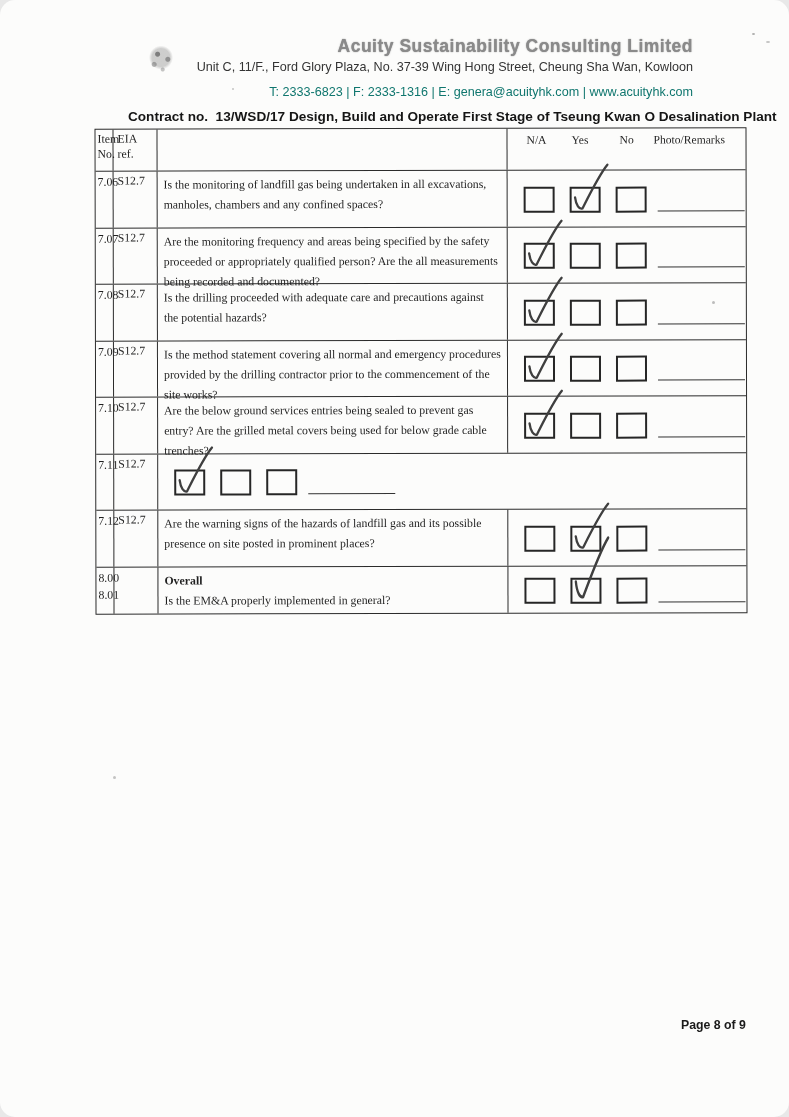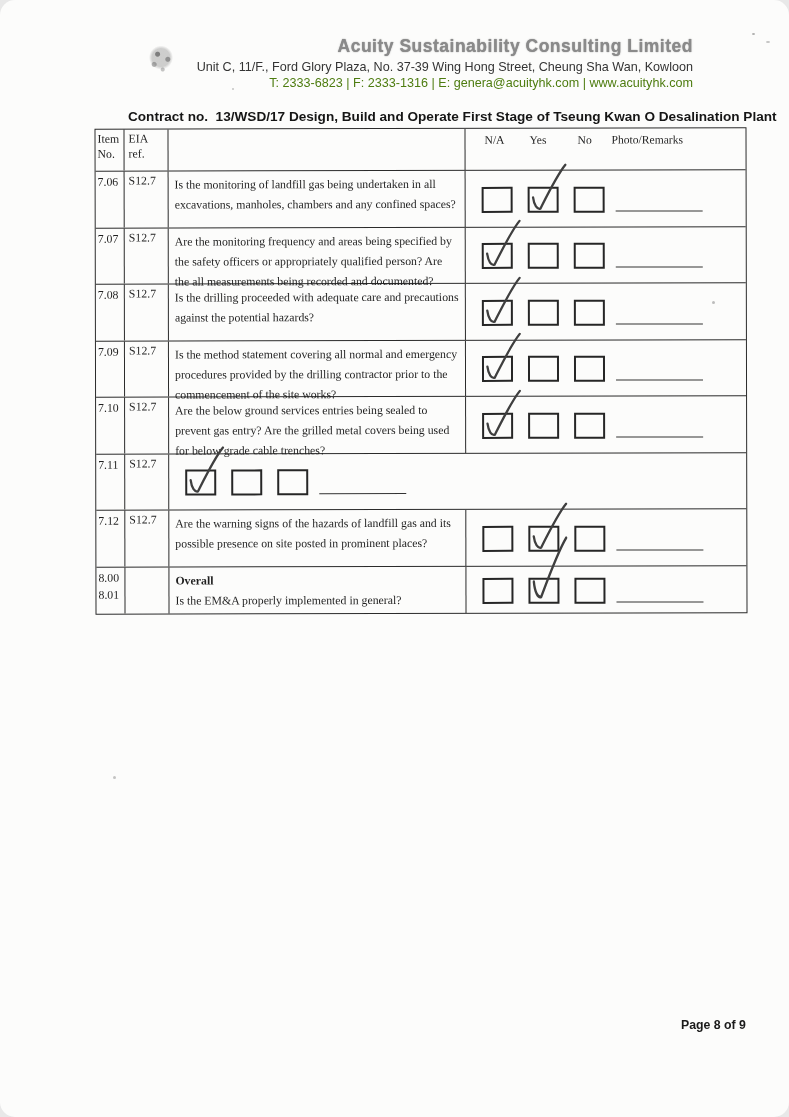--- a/index.html
+++ b/index.html
@@ -28,43 +28,43 @@
     filter:blur(.4px);
   }
   .letterhead{
     position:absolute;top:36px;left:0;right:96px;text-align:right;
   }
   .company-name{
     font-size:17.5px;font-weight:bold;color:var(--letterhead);
     letter-spacing:.5px;text-shadow:0 0 1.2px rgba(110,110,110,.9);
   }
   .company-address{font-size:12.6px;color:#343434;margin-top:3px;}
-  .company-contact{font-size:12.6px;color:#4d7c0f;margin-top:2px;}
+  .company-contact{font-size:12.6px;color:#0f766e;margin-top:11px;}
 
   
   .doc-title{
     position:absolute;left:128px;top:109px;
     font-size:13.6px;font-weight:bold;color:#151515;white-space:pre-wrap;
   }
 
   
   .checklist{
     position:absolute;left:95px;top:128px;width:650px;
     border:1.6px solid var(--line);
     font-family:"Liberation Serif",serif;font-size:11.8px;
     transform:rotate(-0.12deg);
     background:transparent;
   }
   .trow{display:flex;border-bottom:1.6px solid var(--line);box-sizing:border-box;}
   .trow:last-child{border-bottom:none;}
   .cell{box-sizing:border-box;padding:2px 4px;}
-  .c-item{width:29px;border-right:1.4px solid var(--line);padding-left:2px;}
+  .c-item{width:18px;border-right:1.4px solid var(--line);padding-left:2px;}
   .c-eia{width:44px;border-right:1.4px solid var(--line);}
   .c-q{flex:1;border-right:1.4px solid var(--line);padding:3px 6px;line-height:20px;}
-  .c-ans{width:280px;position:relative;padding:0;}
+  .c-ans{width:238px;position:relative;padding:0;}
   .hrow{height:42px;}
   .brow{height:56.5px;}
   .brow.last{height:46px;}
   .q-head{font-weight:bold;}
   .item-line{line-height:17px;}
 
   
   .h-label{position:absolute;top:5px;font-size:11.6px;}
   .h-na{left:19px;}
   .h-yes{left:64px;}
@@ -158,21 +158,21 @@
   </div>
 
   <div class="trow brow">
     <div class="cell c-item">
       <div class="item-line">7.07</div>
       <div class="item-line"></div>
     </div>
     <div class="cell c-eia">S12.7</div>
     <div class="cell c-q">
       <div class="q-head"></div>
-      <div>Are the monitoring frequency and areas being specified by the safety officers or appropriately qualified person? Are the all measurements being recorded and documented?</div>
+      <div>Are the monitoring frequency and areas being specified by the safety proceeded or appropriately qualified person? Are the all measurements being recorded and documented?</div>
     </div>
     <div class="cell c-ans">
       <div class="cb cb-na na checked">
         <svg class="tick" viewBox="0 0 44 54" preserveAspectRatio="none">
                 <path d="M9 35 C10 43 13 47 16 46 C20 38 32 13 40 3"></path>
               </svg>
       </div>
       <div class="cb cb-yes yes">
         
       </div>

